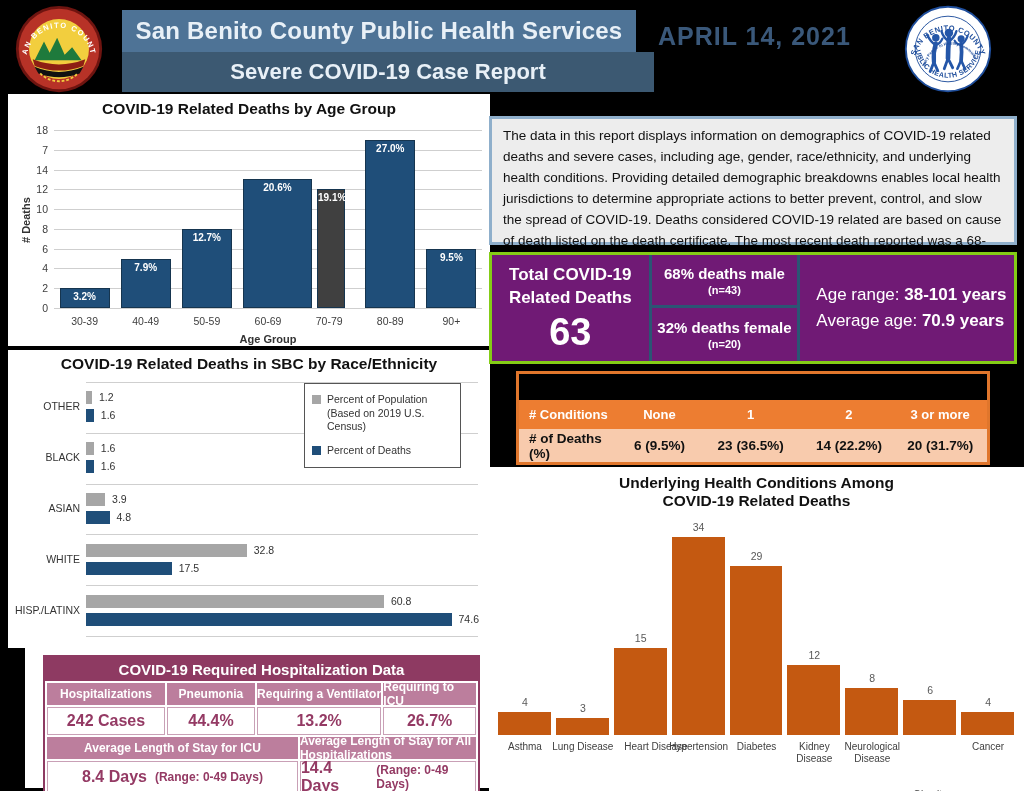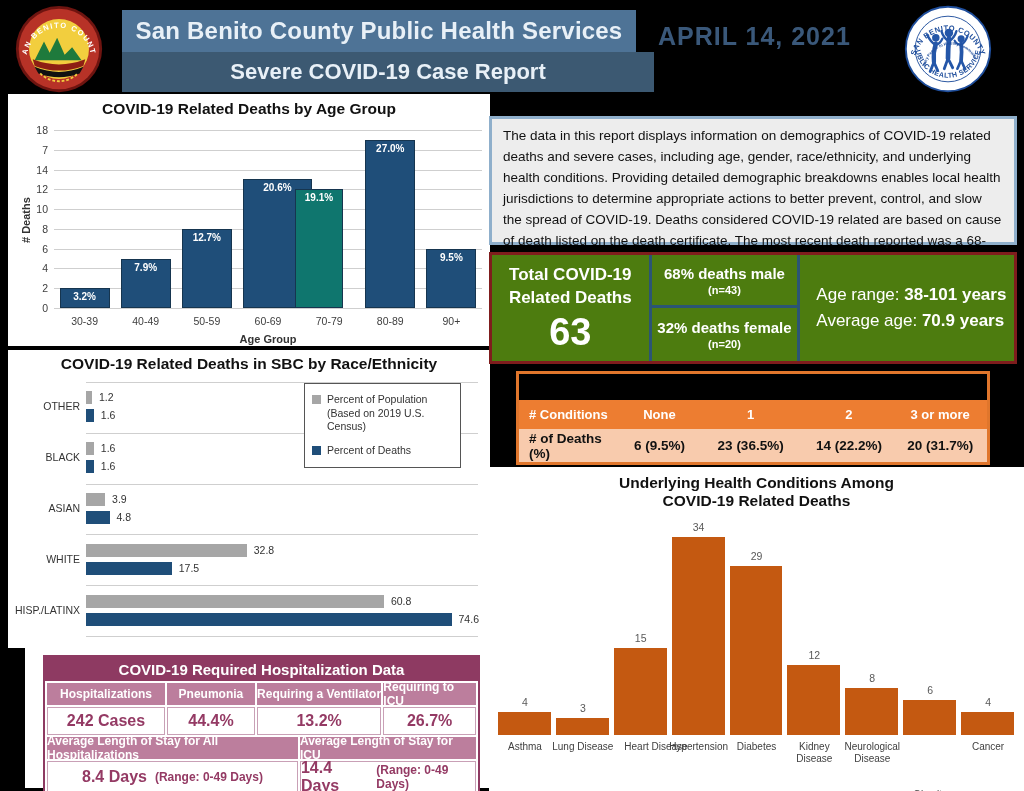--- a/index.html
+++ b/index.html
@@ -52,21 +52,21 @@
   .leg-row:last-child { margin-bottom:0; }
   .sw { flex:0 0 9px; width:9px; height:9px; margin:2px 6px 0 0; }
 
   
   .intro { position:absolute; left:489px; top:116px; width:528px; height:129px;
     background:#EDEDED; border:3px solid #8FAFCB; padding:7px 11px;
     font-size:13.5px; color:#111; line-height:1.55; }
 
   
   .totals { position:absolute; left:489px; top:252px; width:528px; height:112px;
-    background:#4d7c0f; border:3px solid #7f1d1d; display:grid;
+    background:#701a75; border:3px solid #84cc16; display:grid;
     grid-template-columns:30% 28.5% 41.5%; color:#fff; }
   .tot-cell { position:relative; }
   .tot-cell + .tot-cell { border-left:3px solid #2B5574; }
   .tot-left { text-align:center; padding-top:9px; }
   .tot-line { font-size:17px; font-weight:bold; line-height:1.35; }
   .tot-value { font-size:38px; font-weight:bold; margin-top:1px; }
   .tot-mid { display:grid; grid-template-rows:1fr 1fr; }
   .tot-sex { display:flex; flex-direction:column; align-items:center; justify-content:center; }
   .tot-sex:first-child { border-bottom:3px solid #2B5574; }
   .sex-main { font-size:15px; font-weight:bold; }
@@ -190,21 +190,21 @@
         </div>
         <div class="xtick" style="left: 107.143px; top: 221px; width: 61.1429px;">40-49</div>
         <div class="vbar" style="left: 173.789px; top: 134.889px; width: 50.1371px; height: 79.1111px; background: rgb(31, 78, 121);">
           <div class="vbar-label">12.7%</div>
         </div>
         <div class="xtick" style="left: 168.286px; top: 221px; width: 61.1429px;">50-59</div>
         <div class="vbar" style="left: 234.931px; top: 85.4444px; width: 69px; height: 128.556px; background: rgb(31, 78, 121);">
           <div class="vbar-label">20.6%</div>
         </div>
         <div class="xtick" style="left: 229.429px; top: 221px; width: 61.1429px;">60-69</div>
-        <div class="vbar" style="left: 287px; top: 95.3333px; width: 48px; height: 118.667px; background: #0f766e;">
+        <div class="vbar" style="left: 309px; top: 95.3333px; width: 28px; height: 118.667px; background: #404040;">
           <div class="vbar-label">19.1%</div>
         </div>
         <div class="xtick" style="left: 290.571px; top: 221px; width: 61.1429px;">70-79</div>
         <div class="vbar" style="left: 357.217px; top: 45.8889px; width: 50.1371px; height: 168.111px; background: rgb(31, 78, 121);">
           <div class="vbar-label">27.0%</div>
         </div>
         <div class="xtick" style="left: 351.714px; top: 221px; width: 61.1429px;">80-89</div>
         <div class="vbar" style="left: 418.36px; top: 154.667px; width: 50.1371px; height: 59.3333px; background: rgb(31, 78, 121);">
           <div class="vbar-label">9.5%</div>
         </div>
@@ -270,22 +270,22 @@
         <div class="ht-head">Requiring a Ventilator</div>
         <div class="ht-head">Requiring to ICU</div>
       </div>
       <div class="ht-row ht-cols4" style="padding-top:0">
         <div class="ht-val">242 Cases</div>
         <div class="ht-val">44.4%</div>
         <div class="ht-val">13.2%</div>
         <div class="ht-val">26.7%</div>
       </div>
       <div class="ht-row ht-cols2" style="padding-top:0">
+        <div class="ht-head">Average Length of Stay for ICU</div>
         <div class="ht-head">Average Length of Stay for All Hospitalizations</div>
-        <div class="ht-head">Average Length of Stay for ICU</div>
       </div>
       <div class="ht-row ht-cols2" style="padding-top:0">
         <div class="ht-val" style="height:31px">
           <span>8.4 Days</span>
           <span class="rng">(Range: 0-49 Days)</span>
         </div>
         <div class="ht-val" style="height:31px">
           <span>14.4 Days</span>
           <span class="rng">(Range: 0-49 Days)</span>
         </div>

